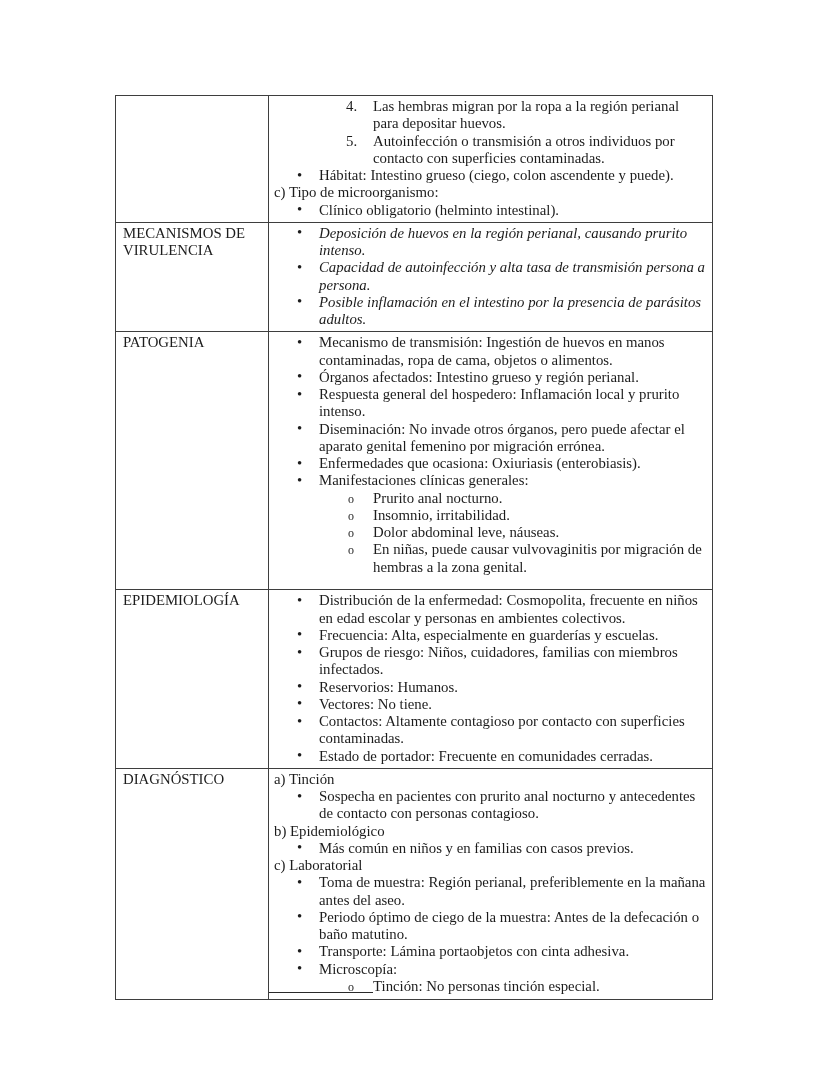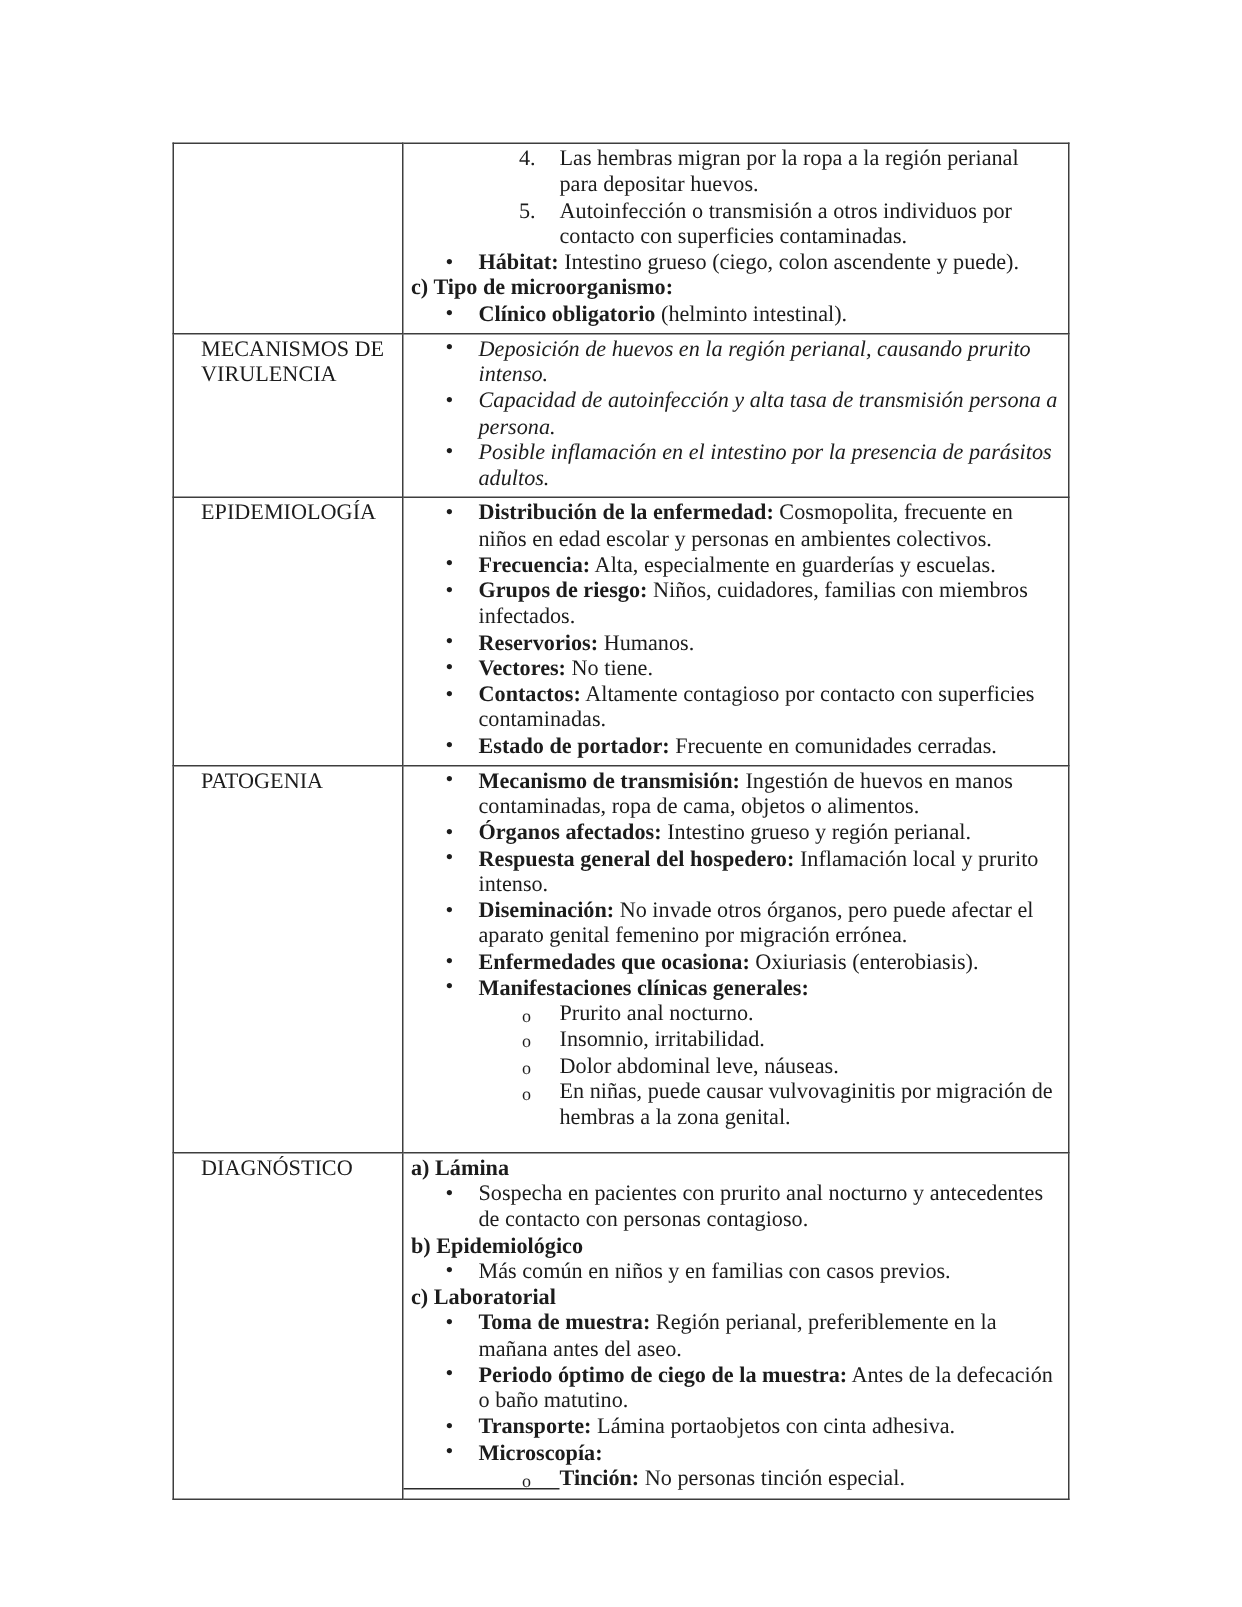--- a/index.html
+++ b/index.html
@@ -15,30 +15,30 @@
     border-collapse:collapse;table-layout:fixed;
     font-size:14.8px;line-height:17.25px;
   }
   table.doc-table td{
     border:1.5px solid #3e3e3e;
     vertical-align:top;
     background:#ffffff;
   }
   td.label-cell{padding:2px 4px 2px 7px;}
   td.content-cell{padding:2px 6px 3px 5px;}
-  .row-label{white-space:normal;margin-left:11px;}
+  .row-label{white-space:normal;}
   .block{position:relative;}
   .block.bullet{padding-left:45px;}
   .block.bullet .marker{position:absolute;left:23px;top:-0.5px;}
   .block.num{padding-left:99px;}
   .block.num .marker{position:absolute;left:72px;top:0;}
   .block.sub{padding-left:99px;}
   .block.sub .marker{position:absolute;left:74px;top:1px;font-size:12px;}
   .block.heading{padding-left:0;font-weight:bold;}
-  .bold{font-weight:bold;}
+  .bold{font-weight:normal;}
   .italic .txt{font-style:italic;}
   .tab-underline{
     position:absolute;left:-5px;width:104px;bottom:2px;height:0;
     border-bottom:1.4px solid #2a2a2a;
   }
 </style>
 </head>
 <body>
 
 <div class="page">
@@ -63,57 +63,57 @@
         <tr style="height: 102px;">
           <td class="label-cell">
             <div class="row-label">MECANISMOS DE VIRULENCIA</div>
           </td>
           <td class="content-cell">
             <div class="block bullet italic"><span class="marker">•</span><span class="txt">Deposición de huevos en la región perianal, causando prurito intenso.</span></div>
             <div class="block bullet italic"><span class="marker">•</span><span class="txt">Capacidad de autoinfección y alta tasa de transmisión persona a persona.</span></div>
             <div class="block bullet italic"><span class="marker">•</span><span class="txt">Posible inflamación en el intestino por la presencia de parásitos adultos.</span></div>
           </td>
         </tr>
-        <tr style="height: 170px;">
-          <td class="label-cell">
-            <div class="row-label">EPIDEMIOLOGÍA</div>
-          </td>
-          <td class="content-cell">
-            <div class="block bullet"><span class="marker">•</span><span class="bold">Distribución de la enfermedad:</span> <span class="txt">Cosmopolita, frecuente en niños en edad escolar y personas en ambientes colectivos.</span></div>
-            <div class="block bullet"><span class="marker">•</span><span class="bold">Frecuencia:</span> <span class="txt">Alta, especialmente en guarderías y escuelas.</span></div>
-            <div class="block bullet"><span class="marker">•</span><span class="bold">Grupos de riesgo:</span> <span class="txt">Niños, cuidadores, familias con miembros infectados.</span></div>
-            <div class="block bullet"><span class="marker">•</span><span class="bold">Reservorios:</span> <span class="txt">Humanos.</span></div>
-            <div class="block bullet"><span class="marker">•</span><span class="bold">Vectores:</span> <span class="txt">No tiene.</span></div>
-            <div class="block bullet"><span class="marker">•</span><span class="bold">Contactos:</span> <span class="txt">Altamente contagioso por contacto con superficies contaminadas.</span></div>
-            <div class="block bullet"><span class="marker">•</span><span class="bold">Estado de portador:</span> <span class="txt">Frecuente en comunidades cerradas.</span></div>
-          </td>
-        </tr>
         <tr style="height: 258px;">
           <td class="label-cell">
             <div class="row-label">PATOGENIA</div>
           </td>
           <td class="content-cell">
             <div class="block bullet"><span class="marker">•</span><span class="bold">Mecanismo de transmisión:</span> <span class="txt">Ingestión de huevos en manos contaminadas, ropa de cama, objetos o alimentos.</span></div>
             <div class="block bullet"><span class="marker">•</span><span class="bold">Órganos afectados:</span> <span class="txt">Intestino grueso y región perianal.</span></div>
             <div class="block bullet"><span class="marker">•</span><span class="bold">Respuesta general del hospedero:</span> <span class="txt">Inflamación local y prurito intenso.</span></div>
             <div class="block bullet"><span class="marker">•</span><span class="bold">Diseminación:</span> <span class="txt">No invade otros órganos, pero puede afectar el aparato genital femenino por migración errónea.</span></div>
             <div class="block bullet"><span class="marker">•</span><span class="bold">Enfermedades que ocasiona:</span> <span class="txt">Oxiuriasis (enterobiasis).</span></div>
             <div class="block bullet"><span class="marker">•</span><span class="bold">Manifestaciones clínicas generales:</span></div>
             <div class="block sub"><span class="marker">o</span><span class="txt">Prurito anal nocturno.</span></div>
             <div class="block sub"><span class="marker">o</span><span class="txt">Insomnio, irritabilidad.</span></div>
             <div class="block sub"><span class="marker">o</span><span class="txt">Dolor abdominal leve, náuseas.</span></div>
             <div class="block sub"><span class="marker">o</span><span class="txt">En niñas, puede causar vulvovaginitis por migración de hembras a la zona genital.</span></div>
           </td>
         </tr>
+        <tr style="height: 170px;">
+          <td class="label-cell">
+            <div class="row-label">EPIDEMIOLOGÍA</div>
+          </td>
+          <td class="content-cell">
+            <div class="block bullet"><span class="marker">•</span><span class="bold">Distribución de la enfermedad:</span> <span class="txt">Cosmopolita, frecuente en niños en edad escolar y personas en ambientes colectivos.</span></div>
+            <div class="block bullet"><span class="marker">•</span><span class="bold">Frecuencia:</span> <span class="txt">Alta, especialmente en guarderías y escuelas.</span></div>
+            <div class="block bullet"><span class="marker">•</span><span class="bold">Grupos de riesgo:</span> <span class="txt">Niños, cuidadores, familias con miembros infectados.</span></div>
+            <div class="block bullet"><span class="marker">•</span><span class="bold">Reservorios:</span> <span class="txt">Humanos.</span></div>
+            <div class="block bullet"><span class="marker">•</span><span class="bold">Vectores:</span> <span class="txt">No tiene.</span></div>
+            <div class="block bullet"><span class="marker">•</span><span class="bold">Contactos:</span> <span class="txt">Altamente contagioso por contacto con superficies contaminadas.</span></div>
+            <div class="block bullet"><span class="marker">•</span><span class="bold">Estado de portador:</span> <span class="txt">Frecuente en comunidades cerradas.</span></div>
+          </td>
+        </tr>
         <tr style="height: 231px;">
           <td class="label-cell">
             <div class="row-label">DIAGNÓSTICO</div>
           </td>
           <td class="content-cell">
-            <div class="block heading"><span class="bold">a) Lámina</span></div>
+            <div class="block heading"><span class="bold">a) Tinción</span></div>
             <div class="block bullet"><span class="marker">•</span><span class="txt">Sospecha en pacientes con prurito anal nocturno y antecedentes de contacto con personas contagioso.</span></div>
             <div class="block heading"><span class="bold">b) Epidemiológico</span></div>
             <div class="block bullet"><span class="marker">•</span><span class="txt">Más común en niños y en familias con casos previos.</span></div>
             <div class="block heading"><span class="bold">c) Laboratorial</span></div>
             <div class="block bullet"><span class="marker">•</span><span class="bold">Toma de muestra:</span> <span class="txt">Región perianal, preferiblemente en la mañana antes del aseo.</span></div>
             <div class="block bullet"><span class="marker">•</span><span class="bold">Periodo óptimo de ciego de la muestra:</span> <span class="txt">Antes de la defecación o baño matutino.</span></div>
             <div class="block bullet"><span class="marker">•</span><span class="bold">Transporte:</span> <span class="txt">Lámina portaobjetos con cinta adhesiva.</span></div>
             <div class="block bullet"><span class="marker">•</span><span class="bold">Microscopía:</span></div>
             <div class="block sub"><span class="tab-underline"></span><span class="marker">o</span><span class="bold">Tinción:</span> <span class="txt">No personas tinción especial.</span></div>
           </td>

